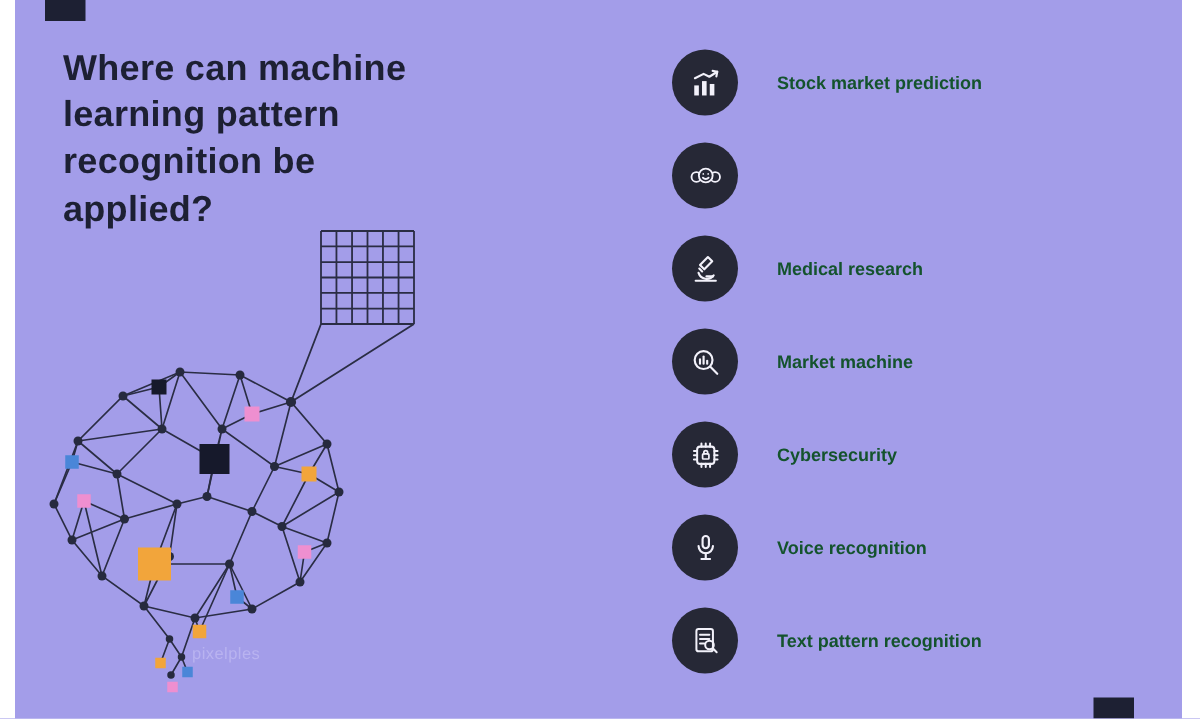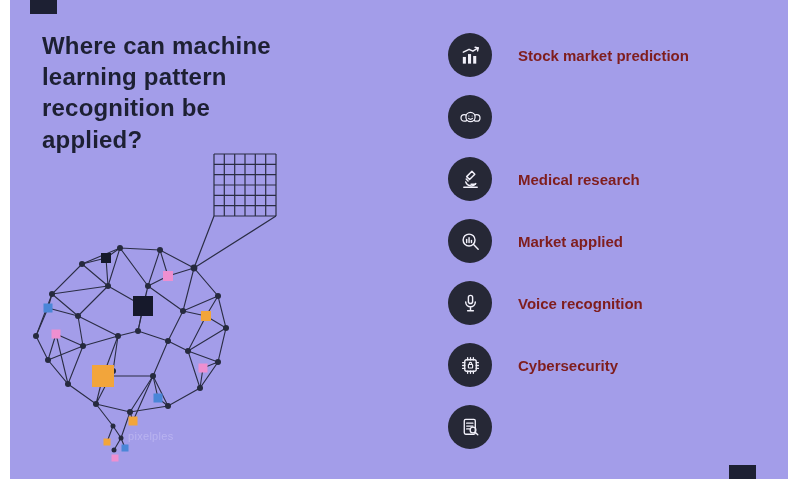--- a/index.html
+++ b/index.html
@@ -19,21 +19,21 @@
   }
   .brain-wrap { position:absolute; left:18px; top:146px; width:270px; height:326px; }
   .watermark { position:absolute; left:128px; top:430px; font-size:11px; color:#b9b3f0; letter-spacing:0.3px; }
   .apps { position:absolute; left:448px; top:33px; display:flex; flex-direction:column; gap:18px; }
   .app-row { display:flex; align-items:center; height:44px; }
   .app-icon {
     width:44px; height:44px; border-radius:50%; background:#262836;
     display:flex; align-items:center; justify-content:center; flex:0 0 44px;
   }
   .app-icon svg { width:23px; height:23px; display:block; }
-  .app-label { margin-left:26px; font-size:15px; font-weight:700; color:#7f1d1d; }
+  .app-label { margin-left:26px; font-size:12px; font-weight:700; color:#14532d; }
 </style>
 </head>
 <body>
 
 <div class="canvas">
 
   <div class="strip strip-left"></div>
   <div class="strip strip-right"></div>
   <div class="corner corner-top"></div>
   <div class="corner corner-bottom"></div>
@@ -168,54 +168,55 @@
     <div class="app-row">
       <div class="app-icon">
         <svg viewBox="0 0 24 24" fill="none" stroke="#f2f1fa" stroke-width="1.5" stroke-linecap="round">
           <circle cx="10.5" cy="10.5" r="6.2"></circle>
           <path d="M15.2 15.2 L20 20"></path>
           <path d="M8 13 V10"></path>
           <path d="M10.5 13 V8"></path>
           <path d="M13 13 V11"></path>
         </svg>
       </div>
-      <span class="app-label">Market applied</span>
+      <span class="app-label">Market machine</span>
+    </div>
+
+    <div class="app-row">
+      <div class="app-icon">
+        <svg viewBox="0 0 24 24" fill="none" stroke="#f2f1fa" stroke-width="1.4" stroke-linecap="round">
+          <rect x="6" y="6" width="12" height="12" rx="2"></rect>
+          <path d="M9 6 V3.8 M12 6 V3.8 M15 6 V3.8 M9 18 V20.2 M12 18 V20.2 M15 18 V20.2 M6 9 H3.8 M6 12 H3.8 M6 15 H3.8 M18 9 H20.2 M18 12 H20.2 M18 15 H20.2"></path>
+          <rect x="9.8" y="11" width="4.4" height="3.6" rx="0.6" stroke-width="1.2"></rect>
+          <path d="M10.7 11 v-0.9 a1.3 1.3 0 0 1 2.6 0 V11" stroke-width="1.2"></path>
+        </svg>
+      </div>
+      <span class="app-label">Cybersecurity</span>
     </div>
 
     <div class="app-row">
       <div class="app-icon">
         <svg viewBox="0 0 24 24" fill="none" stroke="#f2f1fa" stroke-width="1.5" stroke-linecap="round">
           <rect x="9.8" y="3.5" width="4.4" height="8.5" rx="2.2"></rect>
           <path d="M7 10.5 a5 5 0 0 0 10 0"></path>
           <path d="M12 15.5 V19"></path>
           <path d="M9 19.5 H15"></path>
         </svg>
       </div>
       <span class="app-label">Voice recognition</span>
-    </div>
-
-    <div class="app-row">
-      <div class="app-icon">
-        <svg viewBox="0 0 24 24" fill="none" stroke="#f2f1fa" stroke-width="1.4" stroke-linecap="round">
-          <rect x="6" y="6" width="12" height="12" rx="2"></rect>
-          <path d="M9 6 V3.8 M12 6 V3.8 M15 6 V3.8 M9 18 V20.2 M12 18 V20.2 M15 18 V20.2 M6 9 H3.8 M6 12 H3.8 M6 15 H3.8 M18 9 H20.2 M18 12 H20.2 M18 15 H20.2"></path>
-          <rect x="9.8" y="11" width="4.4" height="3.6" rx="0.6" stroke-width="1.2"></rect>
-          <path d="M10.7 11 v-0.9 a1.3 1.3 0 0 1 2.6 0 V11" stroke-width="1.2"></path>
-        </svg>
-      </div>
-      <span class="app-label">Cybersecurity</span>
     </div>
 
     <div class="app-row">
       <div class="app-icon">
         <svg viewBox="0 0 24 24" fill="none" stroke="#f2f1fa" stroke-width="1.4" stroke-linecap="round">
           <rect x="5.5" y="3.5" width="11.5" height="15.5" rx="1.5"></rect>
           <path d="M8 7.5 H14.5"></path>
           <path d="M8 10.5 H14.5"></path>
           <path d="M8 13.5 H11"></path>
           <circle cx="14.6" cy="14.6" r="3"></circle>
           <path d="M16.9 16.9 L19.6 19.6"></path>
         </svg>
       </div>
+      <span class="app-label">Text pattern recognition</span>
     </div>
 
   </div>
 </div>
 
 </body></html>

